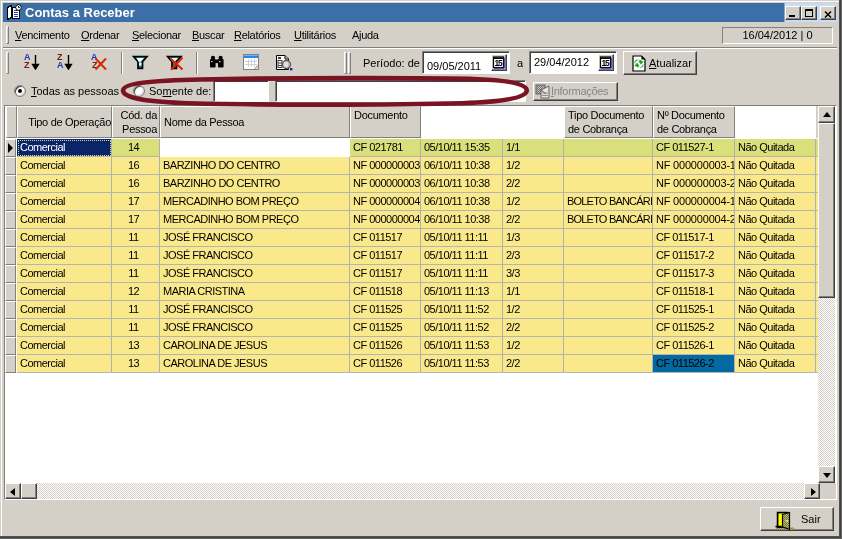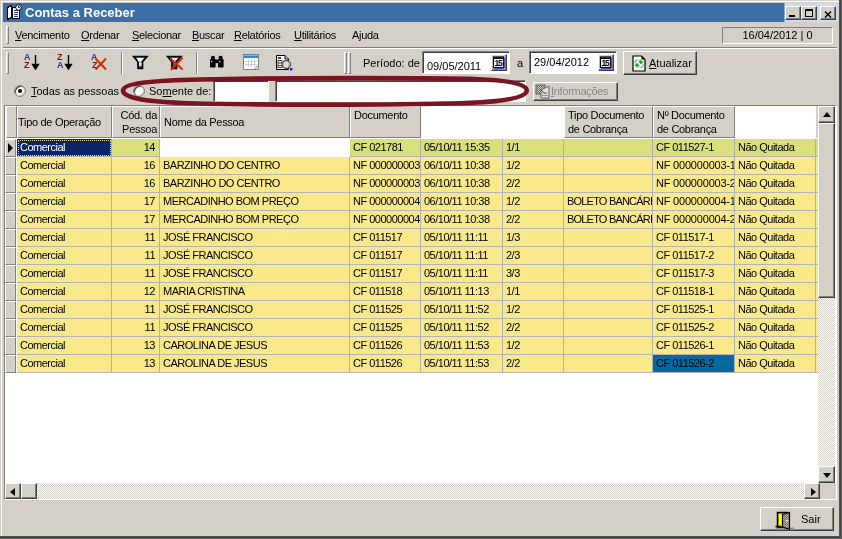--- a/index.html
+++ b/index.html
@@ -26,21 +26,21 @@
 #radiorow{left:3px;top:78px;width:834px;height:27px}
 .radio{width:12px;height:12px;border-radius:50%;background:#fff;border:1px solid #808080;box-shadow:inset 1px 1px 0 #404040, inset -1px -1px 0 #d4d0c8}
 .radio .dot{position:absolute;left:3px;top:3px;width:4px;height:4px;border-radius:50%;background:#000}
 .field{background:#fff;border:1px solid;border-color:#808080 #fff #fff #808080;box-shadow:inset 1px 1px 0 #404040}
 
 #grid{left:4px;top:105px;width:833px;height:395px;background:#fff;border:1px solid;border-color:#808080 #fff #fff #808080}
 .hcell{top:0;height:32px;background:#D4D0C8;border:1px solid;border-color:#fff #808080 #808080 #fff;font-size:11px;letter-spacing:-0.3px;color:#000;overflow:hidden}
 .hlbl{position:absolute;left:3px}
 .ind{left:0;width:11px;height:18px;background:#D4D0C8;border:1px solid;border-color:#fff #808080 #808080 #fff}
 .cell{position:absolute;top:0;height:18px;font-size:11px;line-height:17px;letter-spacing:-0.5px;color:#000;padding-left:3px;overflow:hidden;white-space:nowrap;border-right:1px solid #B0B0B0;border-bottom:1px solid #B4B4B4}
-.num{text-align:right;padding-right:4px;padding-left:0}
+.num{text-align:center;padding-right:4px;padding-left:0}
 
 .sbtrack{background-image:conic-gradient(#fff 0 25%,#D4D0C8 0 50%,#fff 0 75%,#D4D0C8 0);background-size:2px 2px}
 .arrow{width:0;height:0;position:absolute}
 #bottombar{left:3px;top:501px;width:836px;height:34px}
 #annot{left:0;top:0;width:842px;height:539px;pointer-events:none;z-index:60}
 u{text-decoration:underline}
 </style>
 </head>
 <body>
 
@@ -227,21 +227,21 @@
         <line x1="7" y1="11.5" x2="13" y2="11.5" stroke="#909090"></line>
       <path d="M6 6 L11 10" stroke="#606060"></path>
     </svg>
     <span class="abs" style="left:17px;top:2px;font-size:11px;letter-spacing:-0.3px;color:#868686"><u>I</u>nformações</span>
   </div>
 </div>
 
 <div class="abs" id="grid">
     <div class="abs hcell" style="left:1px;width:11px"></div>
     <div class="abs hcell" style="left:12px;width:95px">
-      <div class="hlbl" style="top:9px;width:100%;text-align:left;left:0;">Tipo de Operação</div>
+      <div class="hlbl" style="top:9px;width:100%;text-align:right;left:0;">Tipo de Operação</div>
     </div>
     <div class="abs hcell" style="left:107px;width:48px">
       <div class="hlbl" style="top:2px;right:2px;text-align:right;">Cód. da</div>
       <div class="hlbl" style="top:16px;right:2px;text-align:right;">Pessoa</div>
     </div>
     <div class="abs hcell" style="left:155px;width:190px">
       <div class="hlbl" style="top:9px;">Nome da Pessoa</div>
     </div>
     <div class="abs hcell" style="left:345px;width:71px">
       <div class="hlbl" style="top:2px;">Documento</div>

